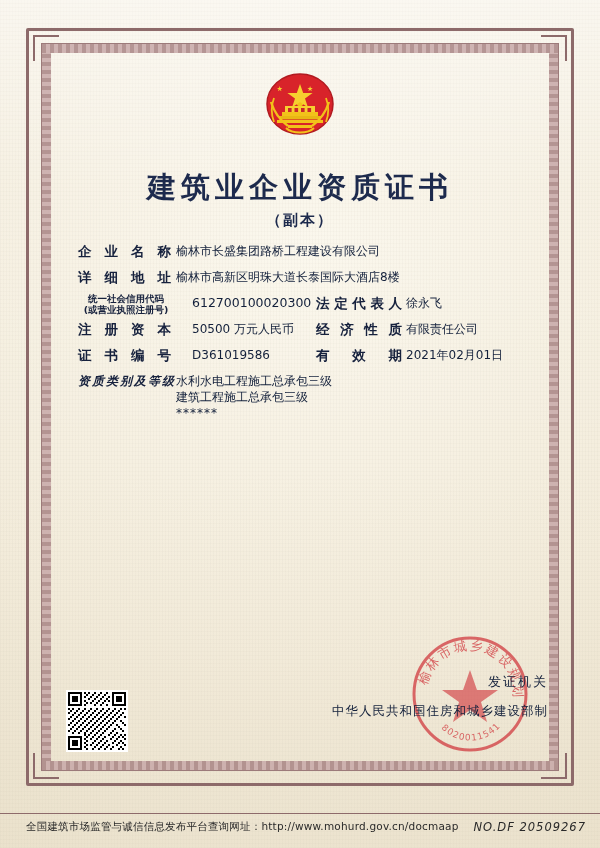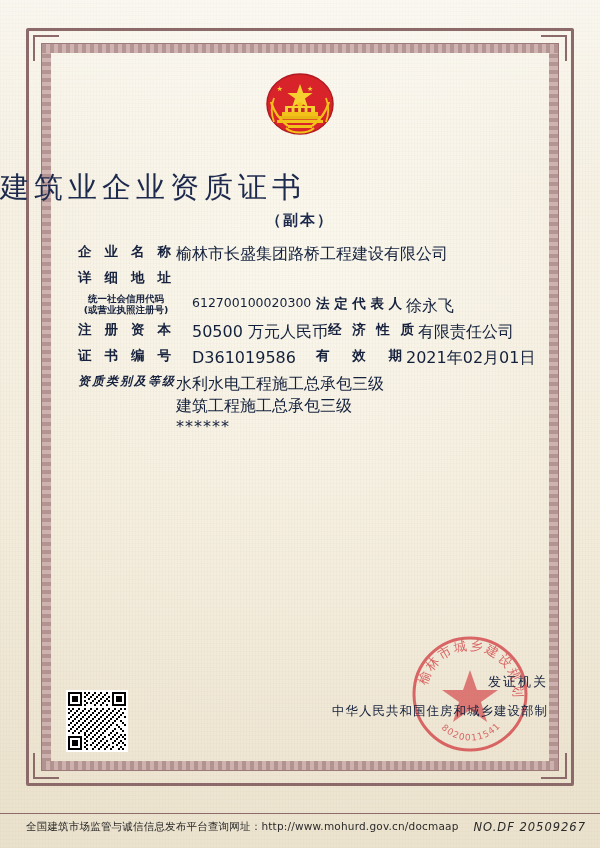--- a/index.html
+++ b/index.html
@@ -70,23 +70,24 @@
     position: absolute;
     left: 50%; top: 68px;
     transform: translateX(-50%);
     width: 84px; height: 80px;
   }
 
   
   .title {
     position: absolute;
     left: 0; right: 0; top: 168px;
+    text-align: center;
     font-family: "DejaVu Sans", sans-serif;
     font-size: 29px;
-    font-weight: 400;
+    font-weight: 700;
     letter-spacing: 5px;
     color: #1d2a4d;
   }
   .subtitle {
     position: absolute;
     left: 0; right: 0; top: 211px;
     text-align: center;
     font-size: 15px;
     font-weight: 700;
     letter-spacing: 2px;
@@ -118,21 +119,21 @@
   .lbl.two-line {
     letter-spacing: 0px;
     line-height: 1.15;
     font-size: 9.5px;
     text-align: center;
     text-align-last: center;
     padding-top: 2px;
   }
   .val {
     flex: 1 1 auto;
-    font-size: 16px;
+    font-size: 12px;
     color: #13203b;
     padding-top: 3px;
     padding-left: 2px;
     line-height: 1.35;
     white-space: nowrap;
   }
   .val.small { font-size: 12.5px; }
   .half-left { display: flex; flex: 0 0 238px; }
   .half-left .lbl { flex: 0 0 96px; }
   .half-left .val { flex: 1 1 auto; margin-left: 16px; }
@@ -246,20 +247,21 @@
 
   <div class="fields">
 
     <div class="row">
       <div class="lbl">企业名称</div>
       <div class="val">榆林市长盛集团路桥工程建设有限公司</div>
     </div>
 
     <div class="row">
       <div class="lbl">详细地址</div>
+      <div class="val">榆林市高新区明珠大道长泰国际大酒店8楼</div>
     </div>
 
     <div class="row">
       <div class="half-left">
         <div class="lbl two-line">
           <div>统一社会信用代码</div>
           <div>(或营业执照注册号)</div>
         </div>
         <div class="val small">612700100020300</div>
       </div>

